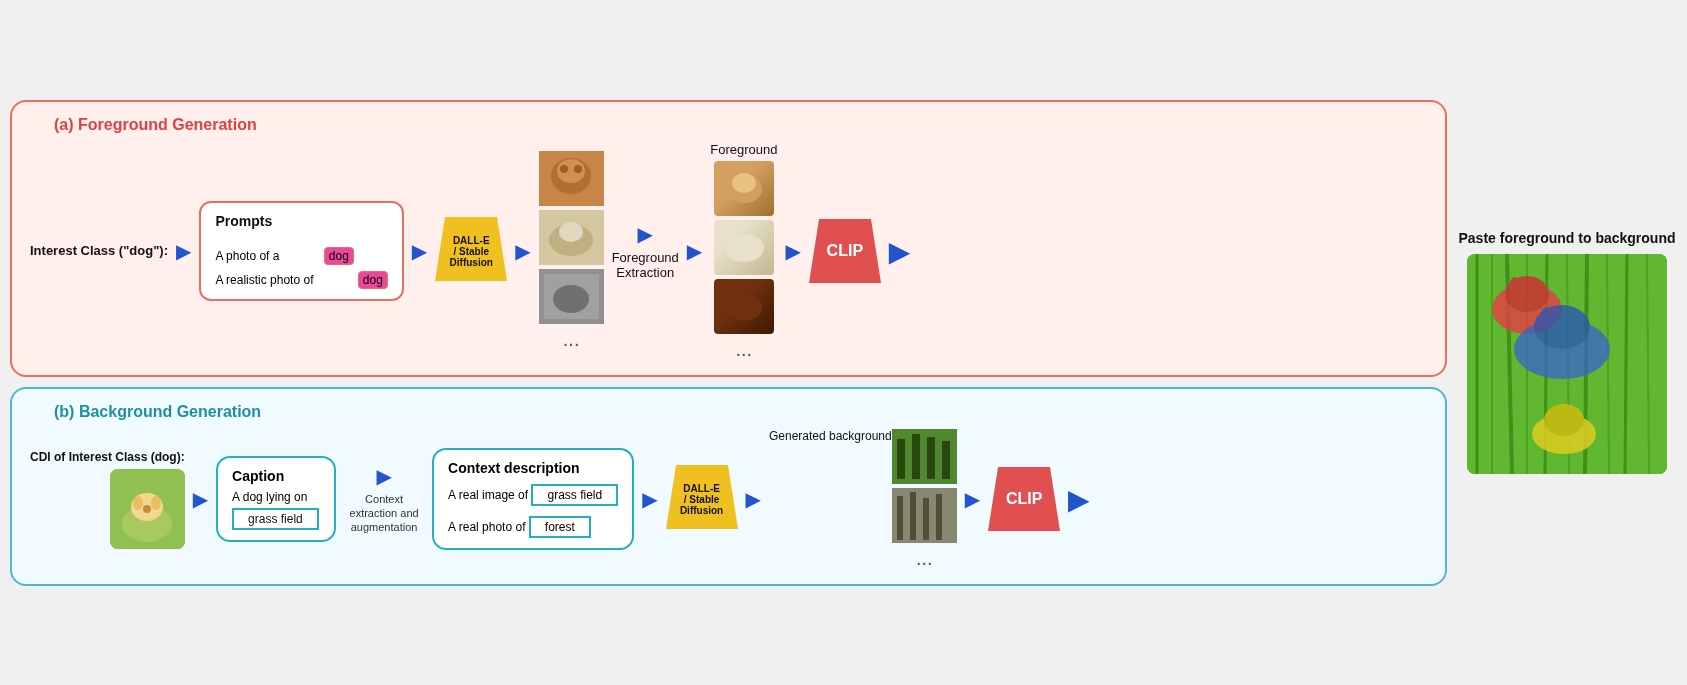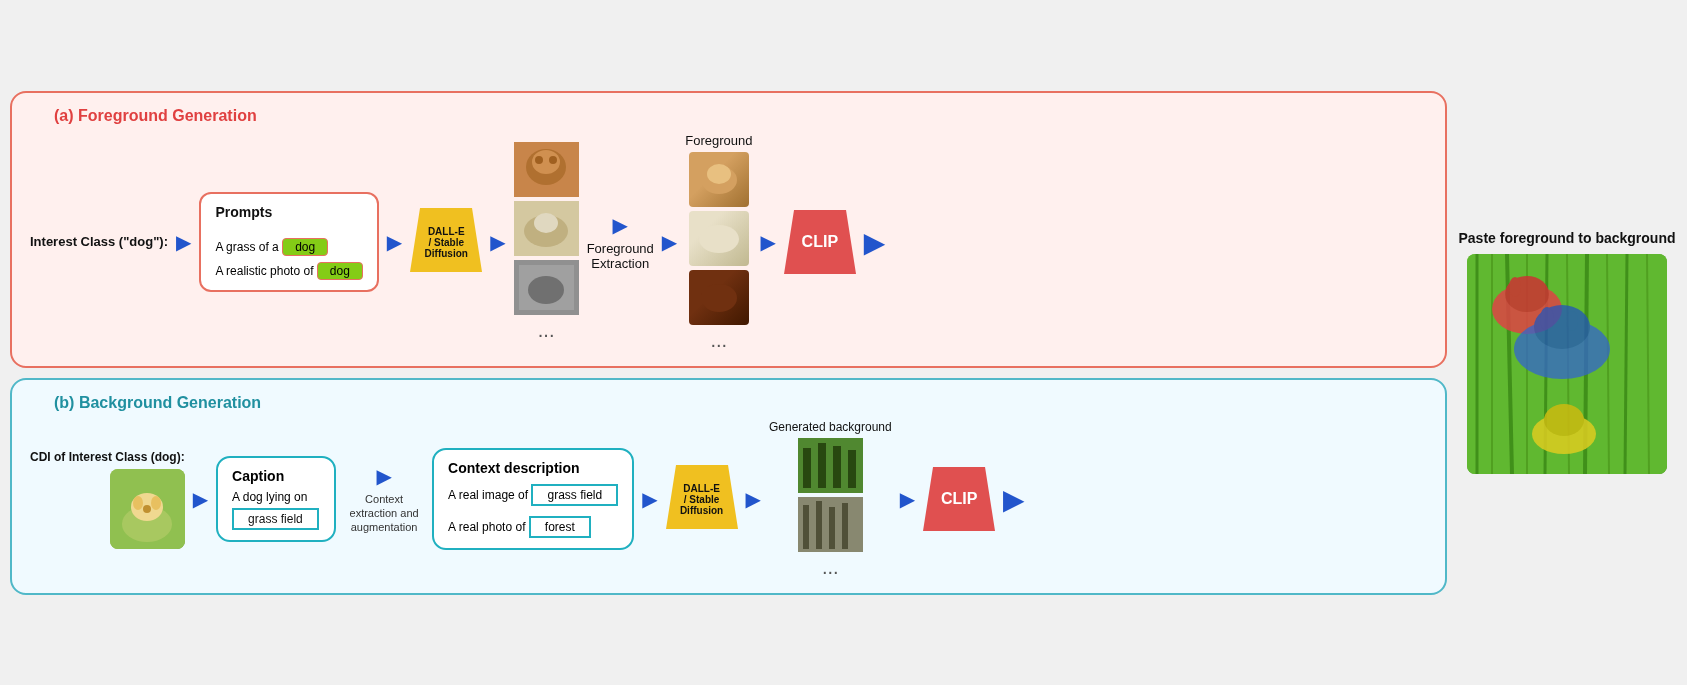--- a/index.html
+++ b/index.html
@@ -82,25 +82,26 @@
       font-size: 12px;
       min-width: 150px;
     }
     .prompts-box .box-title {
       font-weight: bold;
       font-size: 14px;
       margin-bottom: 18px;
       color: #111;
     }
     .highlight-red {
-      background: #84cc16;
+      background: #ec4899;
       border: 1px solid #e87060;
       border-radius: 4px;
-      padding: 1px 12px;
+      padding: 1px 4px;
       display: inline-block;
+      margin-left: 41px;
     }
 
     
     .dalle-shape {
       position: relative;
       width: 72px;
       height: 68px;
       flex-shrink: 0;
     }
     .dalle-shape svg {
@@ -278,22 +279,21 @@
     .section-b-content { display: flex; flex-direction: row; align-items: center; gap: 8px; flex-wrap: nowrap; height: 100%; }
 
     .fg-column {
       display: flex;
       flex-direction: column;
       align-items: center;
     }
 
     .bg-column {
       display: flex;
-      flex-direction: column;
-      align-items: center;
+      flex-direction: row;
     }
 
     .generated-bg-label {
       font-size: 12px;
       color: #111;
       text-align: center;
       margin-bottom: 4px;
     }
   </style>
 </head>
@@ -307,21 +307,21 @@
       <div class="panel-label">(a) Foreground Generation</div>
       <div class="section-a-content">
 
         <div class="interest-class-box">Interest Class ("dog"):</div>
 
         <div class="arrow">▶</div>
 
         <div class="prompts-box">
           <div class="box-title">Prompts</div>
           <div>
-            <span>A grass of a</span>
+            <span>A photo of a</span>
             <span class="highlight-red">dog</span>
           </div>
           <div style="margin-top:6px;">
             <span>A realistic photo of</span>
             <span class="highlight-red">dog</span>
           </div>
         </div>
 
         <div class="arrow">▶</div>
 

